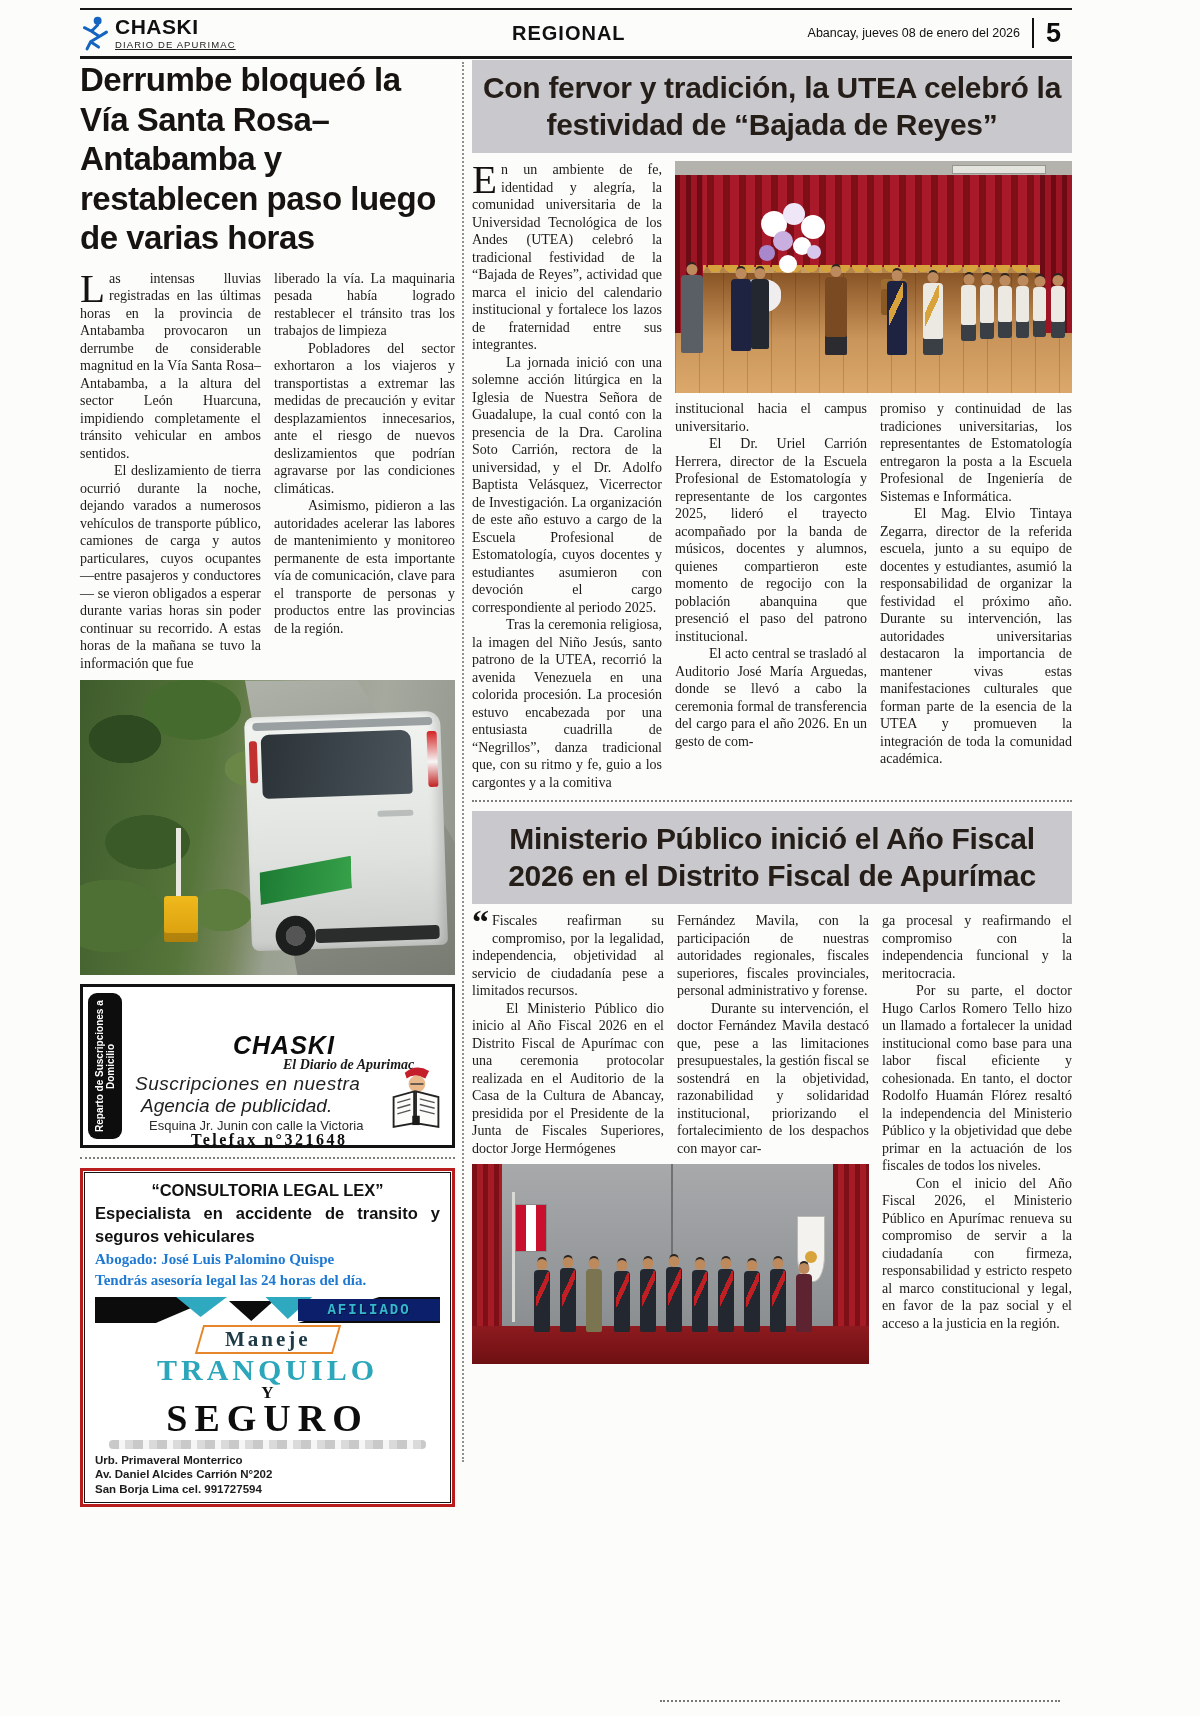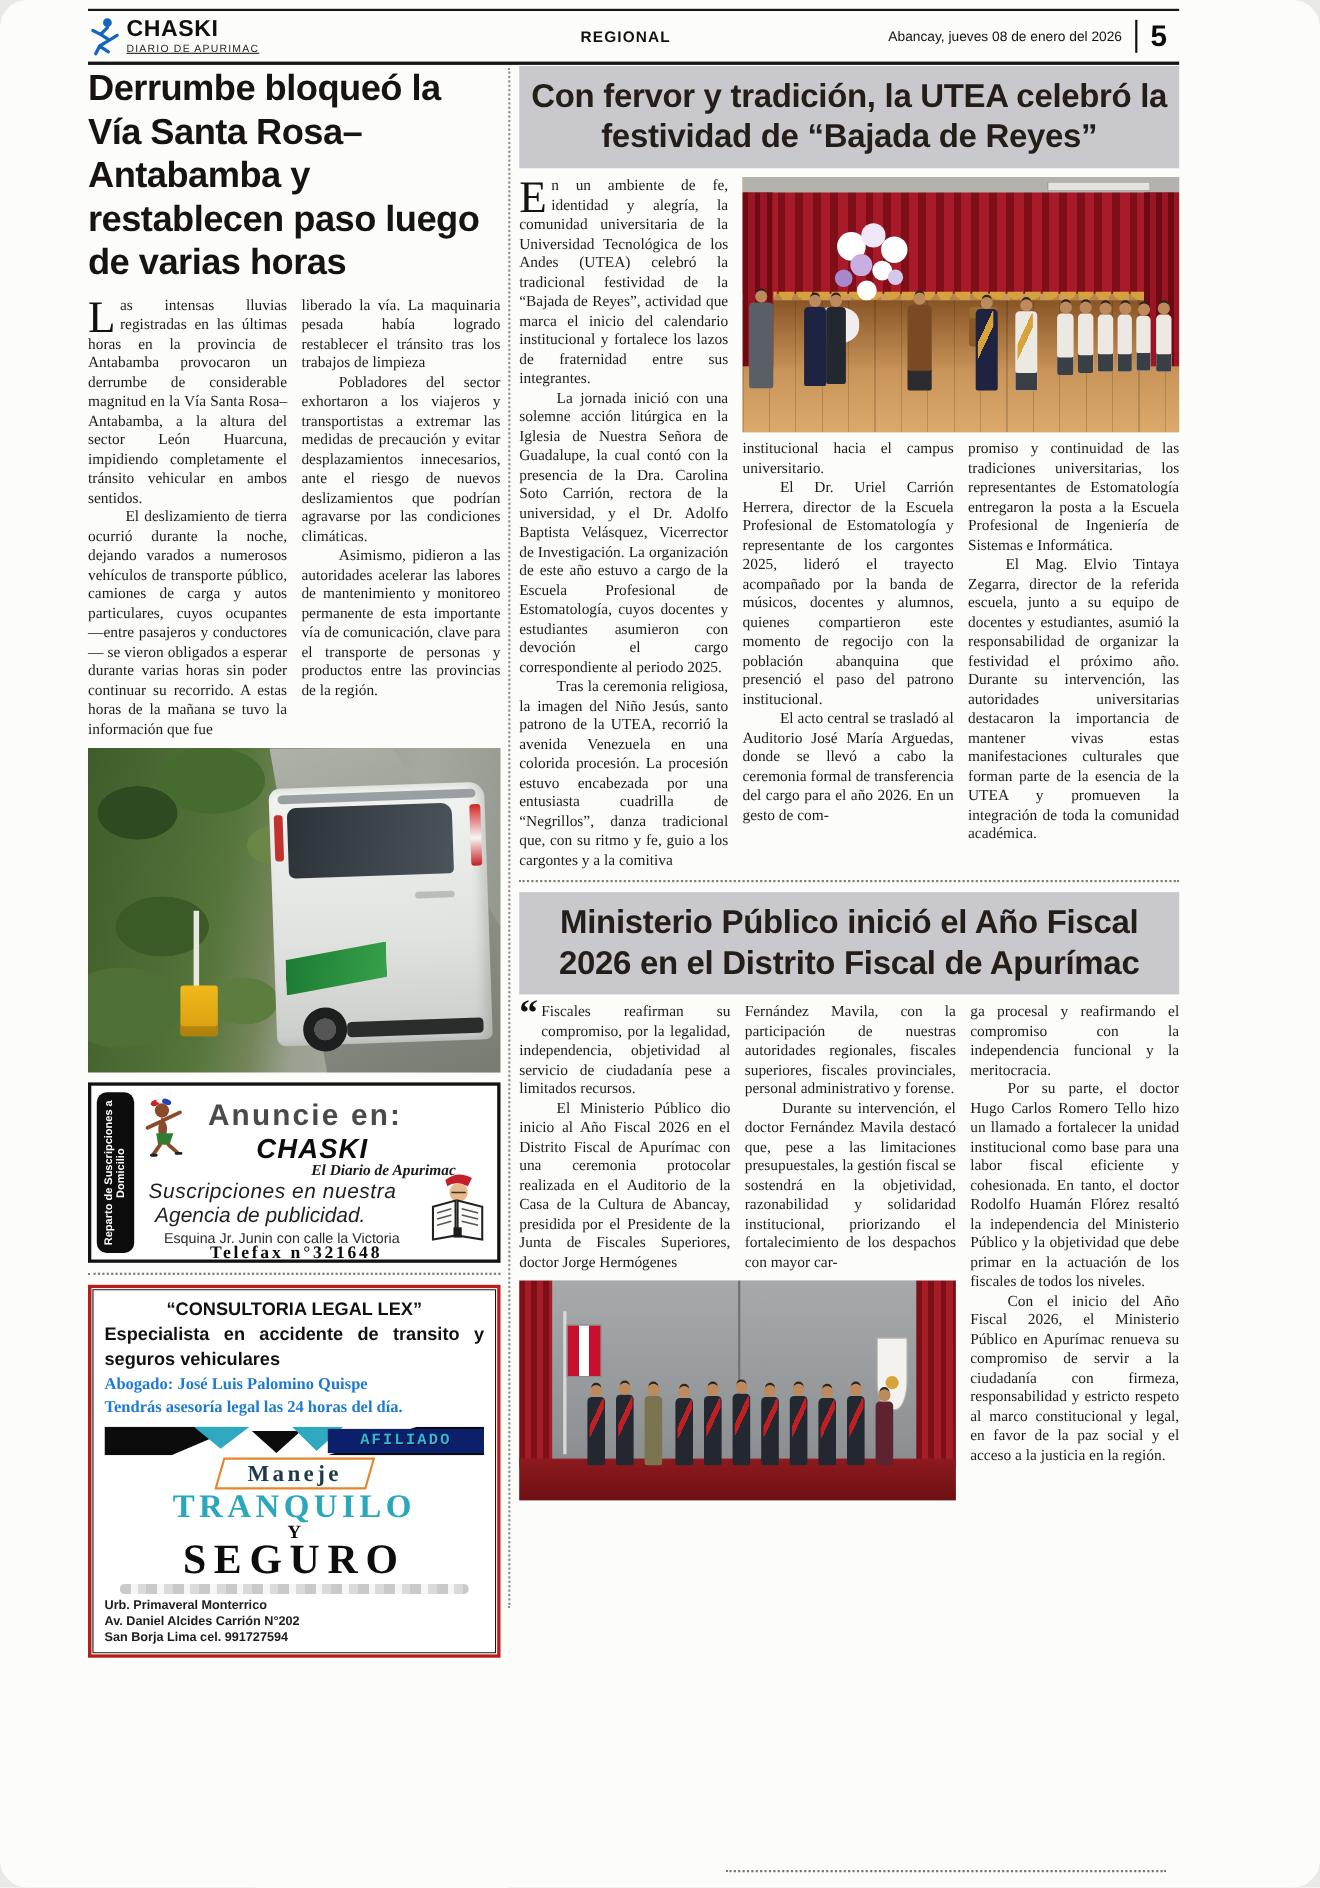--- a/index.html
+++ b/index.html
@@ -1,25 +1,25 @@
 <!DOCTYPE html>
 <html lang="es"><head>
 <meta charset="utf-8">
 <style>
   html,body{margin:0;padding:0;}
   body{font-family:"Liberation Serif",serif;background:#e9e9e7;}
-  .sheet{position:relative;width:1200px;height:1716px;background:#fcfcfa;overflow:hidden;border-radius:25px;}
+  .sheet{position:relative;width:1200px;height:1716px;background:#fcfcfa;overflow:hidden;}
 
   
   header{position:absolute;top:8px;left:80px;width:992px;border-top:2px solid #161616;
     border-bottom:3px solid #161616;height:40px;display:flex;align-items:center;box-sizing:content-box;padding:3px 0;}
   .brand{display:flex;align-items:center;gap:5px;width:250px;}
   .brand-name{font-family:"Liberation Sans",sans-serif;font-weight:800;font-size:21px;color:#101010;letter-spacing:.5px;line-height:1;}
   .brand-sub{font-family:"Liberation Sans",sans-serif;font-size:9.5px;color:#222;letter-spacing:1.1px;margin-top:2px;text-decoration:underline;}
-  .section{flex:1;text-align:center;font-family:"Liberation Sans",sans-serif;font-weight:800;font-size:14px;letter-spacing:1px;color:#111;}
+  .section{flex:1;text-align:center;font-family:"Liberation Sans",sans-serif;font-weight:800;font-size:20px;letter-spacing:1px;color:#111;}
   .dateline{font-family:"Liberation Sans",sans-serif;font-size:12.5px;color:#111;white-space:nowrap;}
   .pagebar{width:2px;height:30px;background:#111;margin:0 12px;}
   .pagenum{font-family:"Liberation Sans",sans-serif;font-weight:800;font-size:27px;color:#0c0c0c;width:26px;}
 
   
   .main{position:absolute;top:60px;left:80px;width:992px;display:flex;}
   .col-left{width:375px;flex:none;}
   .vdiv{flex:none;width:0;border-left:2px dotted #8f8f8f;margin:2px 8px 0 7px;height:1400px;}
   .col-right{flex:1;min-width:0;}
 
@@ -212,35 +212,20 @@
             <div class="tail-r"></div>
           <div class="handle"></div>
             <div class="swoosh"></div>
           <div class="wheel"></div>
             <div class="bumper"></div>
         </div>
       </div>
 
       <div class="ad1">
         <div class="ad1-tab">Reparto de Suscripciones a Domicilio</div>
-        <div class="ad1-row1">
-          <svg width="52" height="62" viewBox="0 0 60 66">
-            <ellipse cx="14" cy="6" rx="5" ry="3" fill="#cf2222" transform="rotate(-25 14 6)"></ellipse>
-            <ellipse cx="20" cy="3" rx="5" ry="3" fill="#f4f4f4" transform="rotate(-5 20 3)"></ellipse>
-            <ellipse cx="26" cy="5" rx="5" ry="3" fill="#2244bb" transform="rotate(20 26 5)"></ellipse>
-            <circle cx="21" cy="14" r="7.5" fill="#8a4b2a"></circle>
-            <path d="M21 21 C26 27 28 32 25 40 L18 40 C16 32 18 26 21 21 Z" fill="#8a4b2a"></path>
-            <path d="M23 24 L40 16" stroke="#8a4b2a" stroke-width="4" stroke-linecap="round"></path>
-            <path d="M19 26 L6 32" stroke="#8a4b2a" stroke-width="4" stroke-linecap="round"></path>
-            <path d="M15 38 L33 38 L29 50 L17 50 Z" fill="#2e7d32"></path>
-            <path d="M19 50 L12 60 M28 50 L37 58" stroke="#8a4b2a" stroke-width="4" stroke-linecap="round"></path>
-            <path d="M10 61 L15 61 M36 59 L41 59" stroke="#222" stroke-width="3" stroke-linecap="round"></path>
-          </svg>
-          <div class="anuncie">Anuncie en:</div>
-        </div>
         <div class="chaski-big">CHASKI</div>
         <div class="chaski-script">El Diario de Apurimac</div>
         <div class="suscrip">Suscripciones  en nuestra</div>
         <div class="agencia">Agencia de publicidad.</div>
         <div class="esquina">Esquina Jr. Junin con calle la Victoria</div>
         <div class="telefax">Telefax n°321648</div>
         <svg class="reader-svg" width="56" height="70" viewBox="0 0 60 74">
           <path d="M18 10 Q30 0 44 8 L40 16 Q28 10 20 16 Z" fill="#c41f2a"></path>
           <circle cx="31" cy="22" r="9" fill="#e9b98b"></circle>
           <path d="M24 22 L38 22" stroke="#333" stroke-width="1.5"></path>

